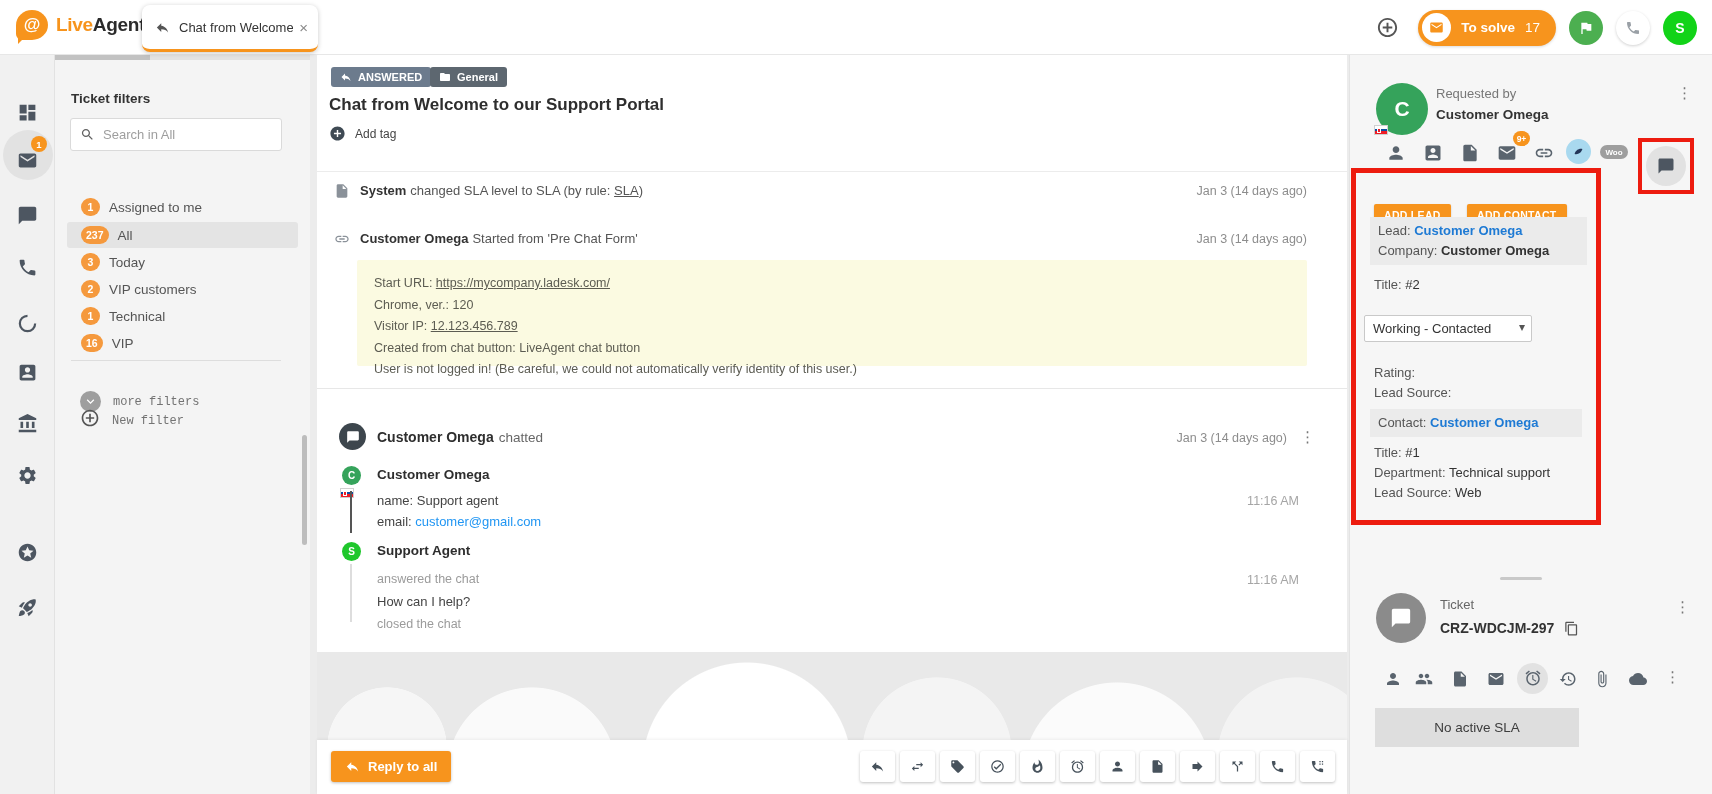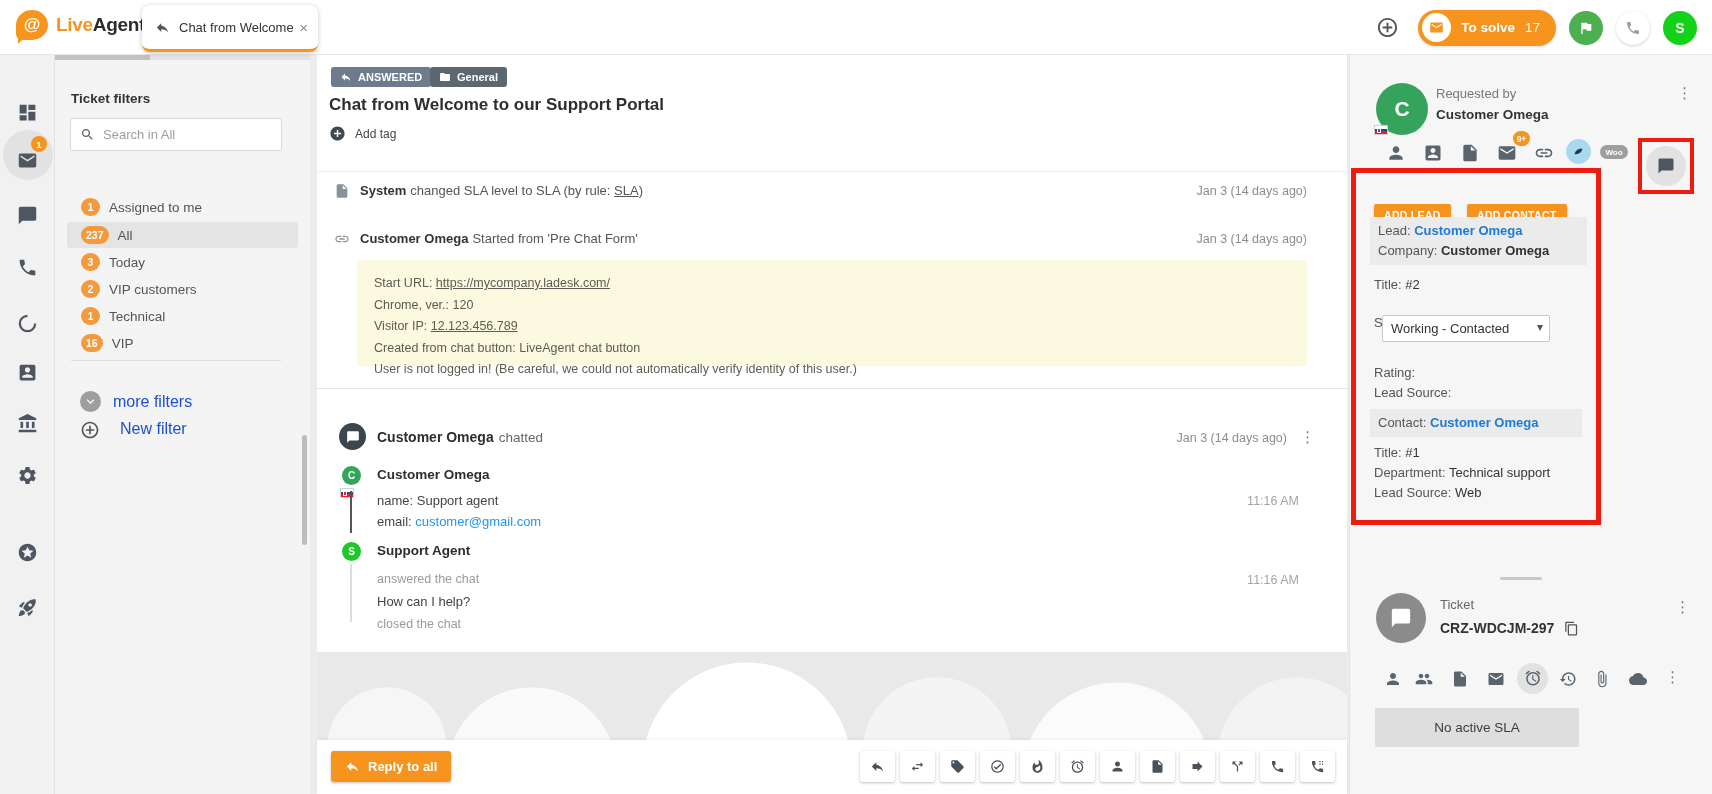--- a/index.html
+++ b/index.html
@@ -43,23 +43,23 @@
   .f-search .sic { width:15px; height:15px; color:#616161; flex:none; }
   .f-search input { border:none; outline:none; font-size:13px; color:#444; width:100%; font-family:"Liberation Sans",sans-serif; background:transparent; }
   .f-search input::placeholder { color:#9e9e9e; }
   .f-item { position:absolute; left:12px; width:231px; height:26px; display:flex; align-items:center; gap:9px; padding-left:14px; border-radius:3px; cursor:pointer; }
   .f-item.active { background:#e4e4e4; }
   .f-badge { min-width:19px; height:18px; padding:0 5px; border-radius:9px; background:#f5993d; color:#fff; font-size:10.5px; font-weight:bold; display:flex; align-items:center; justify-content:center; }
   .f-label { font-size:13.5px; color:#555; }
   .f-divider { position:absolute; left:16px; top:305px; width:210px; border-top:1px solid #ddd; }
   .f-more { position:absolute; left:25px; top:336px; display:flex; align-items:center; gap:12px; cursor:pointer; }
   .f-more .chev { width:21px; height:21px; background:#9e9e9e; border-radius:50%; color:#fff; padding:3px; }
-  .f-new { position:absolute; left:25px; top:365px; display:flex; align-items:flex-start; gap:20px; cursor:pointer; }
+  .f-new { position:absolute; left:25px; top:353px; display:flex; align-items:flex-end; gap:12px; cursor:pointer; }
   .f-new .plus { width:20px; height:20px; color:#555; }
-  .f-text { font-size:16px; color:#1d4ed8; }
+  .f-text { font-size:12px; color:#737373;font-family:Liberation Mono, monospace; }
   .f-scrollthumb { position:absolute; right:3px; top:380px; width:5px; height:110px; background:#bdbdbd; border-radius:3px; }
   .hscroll { position:absolute; left:0; top:0; width:255px; height:5px; background:#e3e3e3; }
   .hscroll .thumb { width:95px; height:5px; background:#c2c2c2; }
 
   
   .main { position:relative; flex:1; background:#ececec; }
   .card { position:absolute; left:7px; top:0; width:1030px; height:739px; background:#fff; }
   .badge { display:inline-flex; align-items:center; gap:6px; height:20px; padding:0 9px; border-radius:3px; color:#fff; font-size:11px; font-weight:bold; }
   .badge .bic { width:12px; height:12px; }
   .b-answered { position:absolute; left:14px; top:12px; background:#6c7b8d; }
@@ -125,21 +125,21 @@
   .chatcircle-box { position:absolute; left:288px; top:83px; width:56px; height:56px; border:4px solid #ED1C0F; display:flex; align-items:center; justify-content:center; }
   .chatcircle { width:40px; height:40px; border-radius:50%; background:#e2e2e2; display:flex; align-items:center; justify-content:center; cursor:pointer; }
   .chatcircle span { width:18px; height:18px; color:#4d5661; }
   .bigredbox { position:absolute; left:1px; top:113px; width:250px; height:357px; border:5px solid #ED1C0F; pointer-events:none; z-index:3; }
   .addbtn { position:absolute; height:21px; background:#F7941D; color:#fff; border:none; border-radius:2px; font-size:10.5px; font-weight:bold; letter-spacing:.3px; padding:0 10px; cursor:pointer; box-shadow:0 1px 2px rgba(0,0,0,.2); font-family:"Liberation Sans",sans-serif;margin-top:11px; }
   .grayblock { position:absolute; left:20px; background:#ebebeb; padding:4px 8px; font-size:13px; line-height:20px; color:#555; }
   .grayblock .blue { color:#1e7ad4; font-weight:bold; }
   .grayblock b { color:#333; }
   .rp-line { position:absolute; left:24px; font-size:13px; color:#555; }
   .rp-line b { color:#333; font-weight:normal; }
-  .selwrap { position:absolute; left:32px; top:260px; width:168px; height:27px;border-radius:7px; }
+  .selwrap { position:absolute; left:14px; top:260px; width:168px; height:27px;border-radius:7px; }
   .selwrap select { width:100%; height:100%; border:1px solid #c9c9c9; border-radius:2px; background:#fff; font-size:13px; color:#333; padding:0 18px 0 8px; appearance:none; -webkit-appearance:none; font-family:"Liberation Sans",sans-serif; }
   .selwrap:after { content:"▾"; position:absolute; right:7px; top:5px; color:#555; font-size:12px; pointer-events:none; }
   .drag-handle { position:absolute; left:150px; top:522px; width:42px; height:3px; background:#c9c9c9; border-radius:2px; cursor:grab; }
   .tk-avatar { position:absolute; left:26px; top:538px; width:50px; height:50px; border-radius:50%; background:#8b8b8b; display:flex; align-items:center; justify-content:center; }
   .tk-avatar span { width:22px; height:22px; color:#fff; }
   .tk-label { position:absolute; left:90px; top:542px; font-size:13px; color:#666; }
   .tk-code { position:absolute; left:90px; top:565px; font-size:14px; font-weight:bold; color:#333; display:flex; align-items:center; gap:10px; }
   .tk-copy { width:15px; height:15px; color:#555; cursor:pointer; }
   .rp-kebab2 { position:absolute; right:22px; top:544px; }
   .tk-icon { position:absolute; top:615px; width:18px; height:18px; color:#5a646e; cursor:pointer; }

